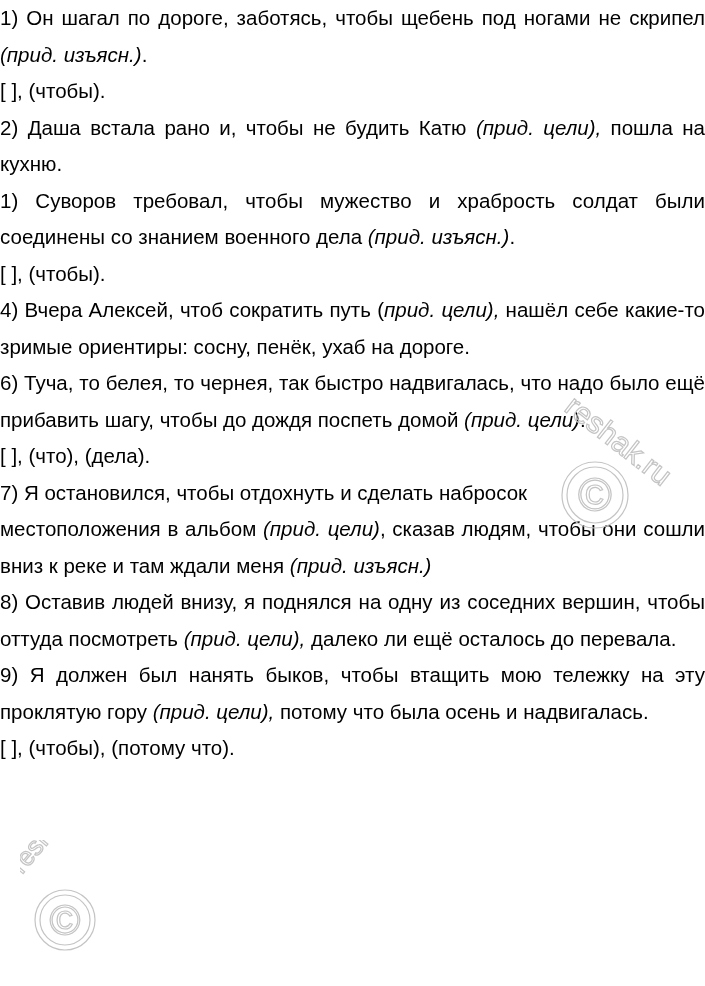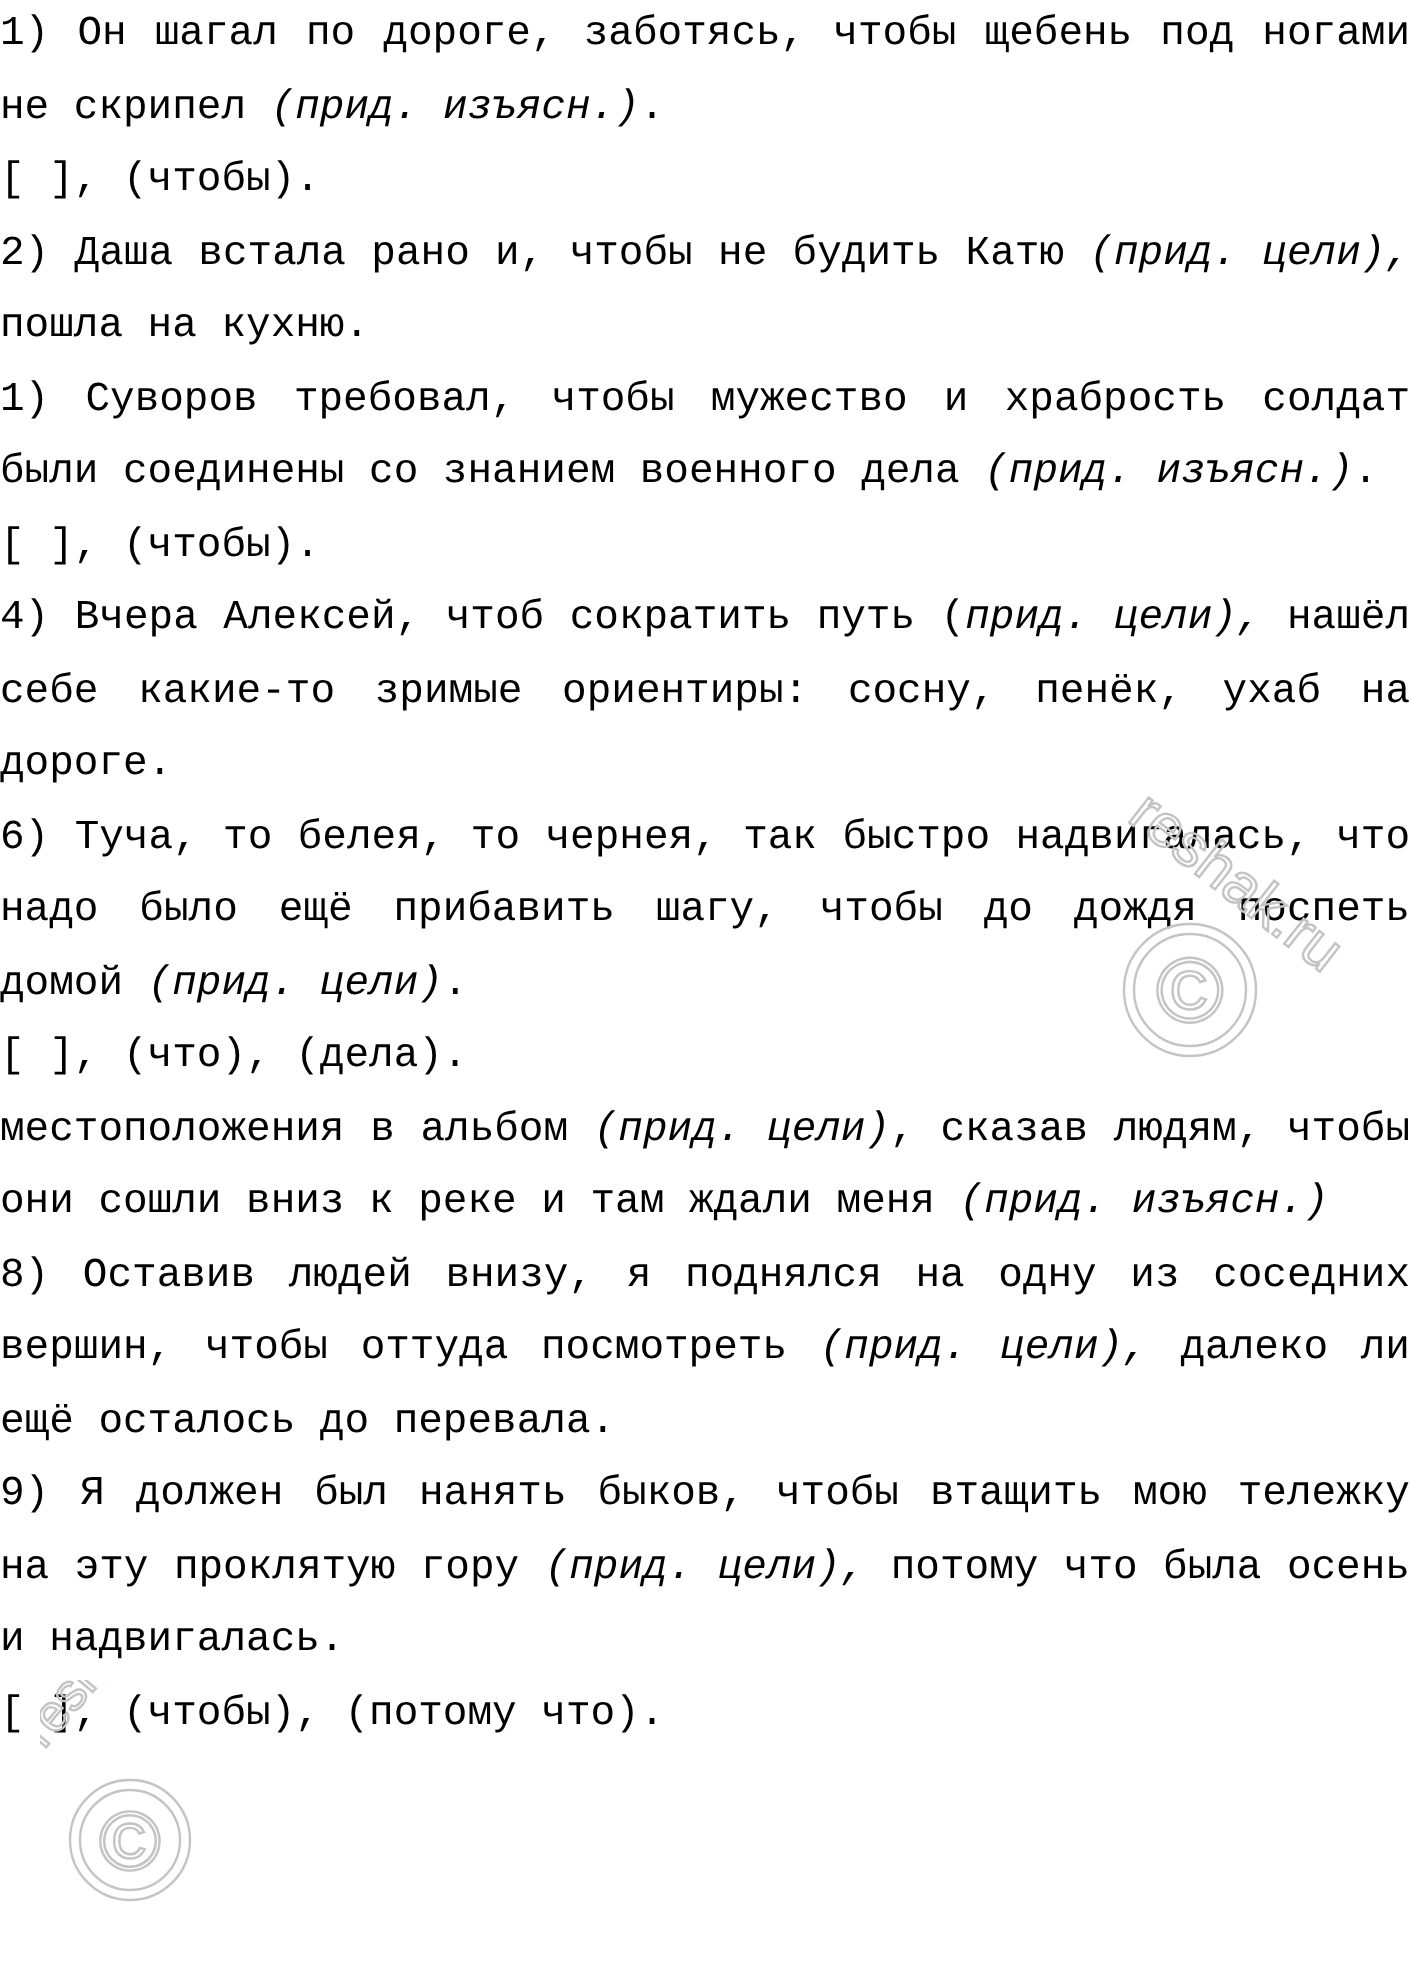--- a/index.html
+++ b/index.html
@@ -1,39 +1,40 @@
 <!DOCTYPE html>
 <html><head>
   <meta charset="utf-8">
   <style>
     html, body { margin: 0; padding: 0; background: #ffffff; }
     body { width: 705px; height: 986px; overflow: hidden; position: relative; }
     .doc {
       position: absolute; left: 0; top: 0; width: 705px;
-      font-family: Liberation Mono, monospace;
+      font-family: Liberation Sans, sans-serif;
       font-size: 20.5px; line-height: 36.5px; color: #000;
       padding-top: 0px;
     }
     .para { margin: 0; text-align: justify; text-align-last: left; }
     .para.nojust { text-align: center; }
     .note { font-style: italic; }
     .watermark { position: absolute; pointer-events: none; }
   </style>
 </head>
 <body>
 
 <div class="doc" id="doc">
     <p class="para"><span>1) Он шагал по дороге, заботясь, чтобы щебень под ногами не скрипел </span><span class="note">(прид. изъясн.)</span><span>.</span></p>
     <p class="para nojust"><span>[  ], (чтобы).</span></p>
     <p class="para"><span>2) Даша встала рано и, чтобы не будить Катю </span><span class="note">(прид. цели),</span><span> пошла на кухню.</span></p>
     <p class="para"><span>1) Суворов требовал, чтобы мужество и храбрость солдат были соединены со знанием военного дела </span><span class="note">(прид. изъясн.)</span><span>.</span></p>
     <p class="para nojust"><span>[  ], (чтобы).</span></p>
     <p class="para"><span>4) Вчера Алексей, чтоб сократить путь (</span><span class="note">прид. цели),</span><span> нашёл себе какие-то зримые ориентиры: сосну, пенёк, ухаб на дороге.</span></p>
     <p class="para"><span>6) Туча, то белея, то чернея, так быстро надвигалась, что надо было ещё прибавить шагу, чтобы до дождя поспеть домой </span><span class="note">(прид. цели)</span><span>.</span></p>
     <p class="para nojust"><span>[  ], (что), (дела).</span></p>
+    <p class="para nojust"><span>7) Я остановился, чтобы отдохнуть и сделать набросок</span></p>
     <p class="para"><span>местоположения в альбом </span><span class="note">(прид. цели)</span><span>, сказав людям, чтобы они сошли вниз к реке и там ждали меня </span><span class="note">(прид. изъясн.)</span></p>
     <p class="para"><span>8) Оставив людей внизу, я поднялся на одну из соседних вершин, чтобы оттуда посмотреть </span><span class="note">(прид. цели),</span><span> далеко ли ещё осталось до перевала.</span></p>
     <p class="para"><span>9) Я должен был нанять быков, чтобы втащить мою тележку на эту проклятую гору </span><span class="note">(прид. цели),</span><span> потому что была осень и надвигалась.</span></p>
     <p class="para nojust"><span>[  ], (чтобы), (потому что).</span></p>
   </div>
 
 <svg class="watermark" style="left:535px; top:395px;" width="170" height="170" viewBox="0 0 170 170">
   <g fill="none" stroke="#c4c4c4" stroke-width="1.2">
     <circle cx="60" cy="100" r="33"></circle>
     <circle cx="60" cy="100" r="28"></circle>

